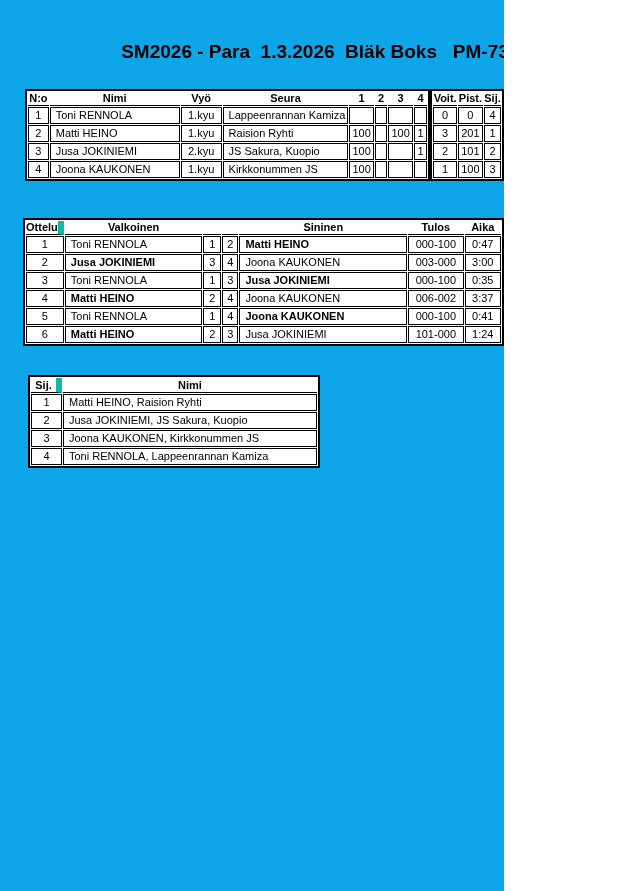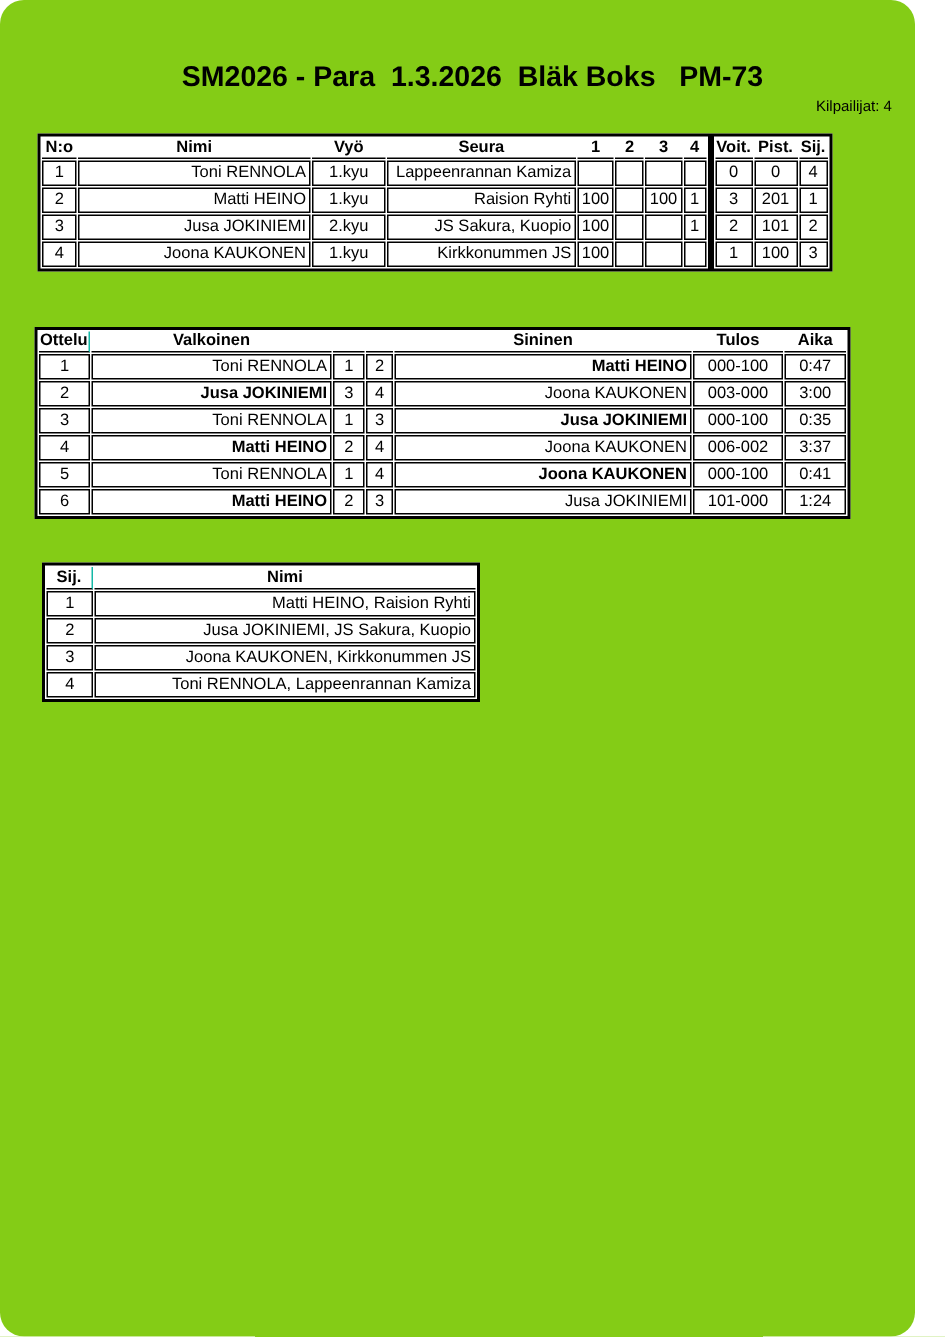--- a/index.html
+++ b/index.html
@@ -1,25 +1,24 @@
 <!DOCTYPE html>
 <html><head>
 <meta charset="utf-8">
 <style>
   * { box-sizing: border-box; }
   html, body { margin: 0; padding: 0; background: #ffffff; }
   .page {
     position: relative;
-    width: 610px;
+    width: 504px;
     height: 891px;
-    background: #84cc16;
+    background: #0ea5e9;
     font-family: "Liberation Sans", sans-serif;
     color: #000000;
     overflow: hidden;
-    border-radius: 16px;
   }
   .main-title {
     position: absolute;
     top: 41px; left: 0; width: 630px;
     text-align: center;
     font-size: 19px;
     font-weight: bold;
     white-space: pre;
   }
   .count-label {
@@ -64,22 +63,22 @@
   .tbl td {
     font-size: 11px;
     border: 1px solid #000000;
     padding: 0 2px;
     height: 17px;
     line-height: 15px;
     white-space: nowrap;
     overflow: hidden;
   }
   .tbl .c { text-align: center; }
-  .tbl .l { text-align: right; padding-left: 5px; }
-  .tbl th.sep { border-right: 1px solid #14b8a6; }
+  .tbl .l { text-align: left; padding-left: 5px; }
+  .tbl th.sep { border-right: 6px solid #14b8a6; }
   .results-pos th { height: 14px; line-height: 14px; }
   .bold { font-weight: bold; }
 </style>
 </head>
 <body>
 
 <div class="page">
 
   <div class="main-title">SM2026 - Para  1.3.2026  Bläk Boks   PM-73</div>
   <div class="count-label">Kilpailijat: 4</div>

